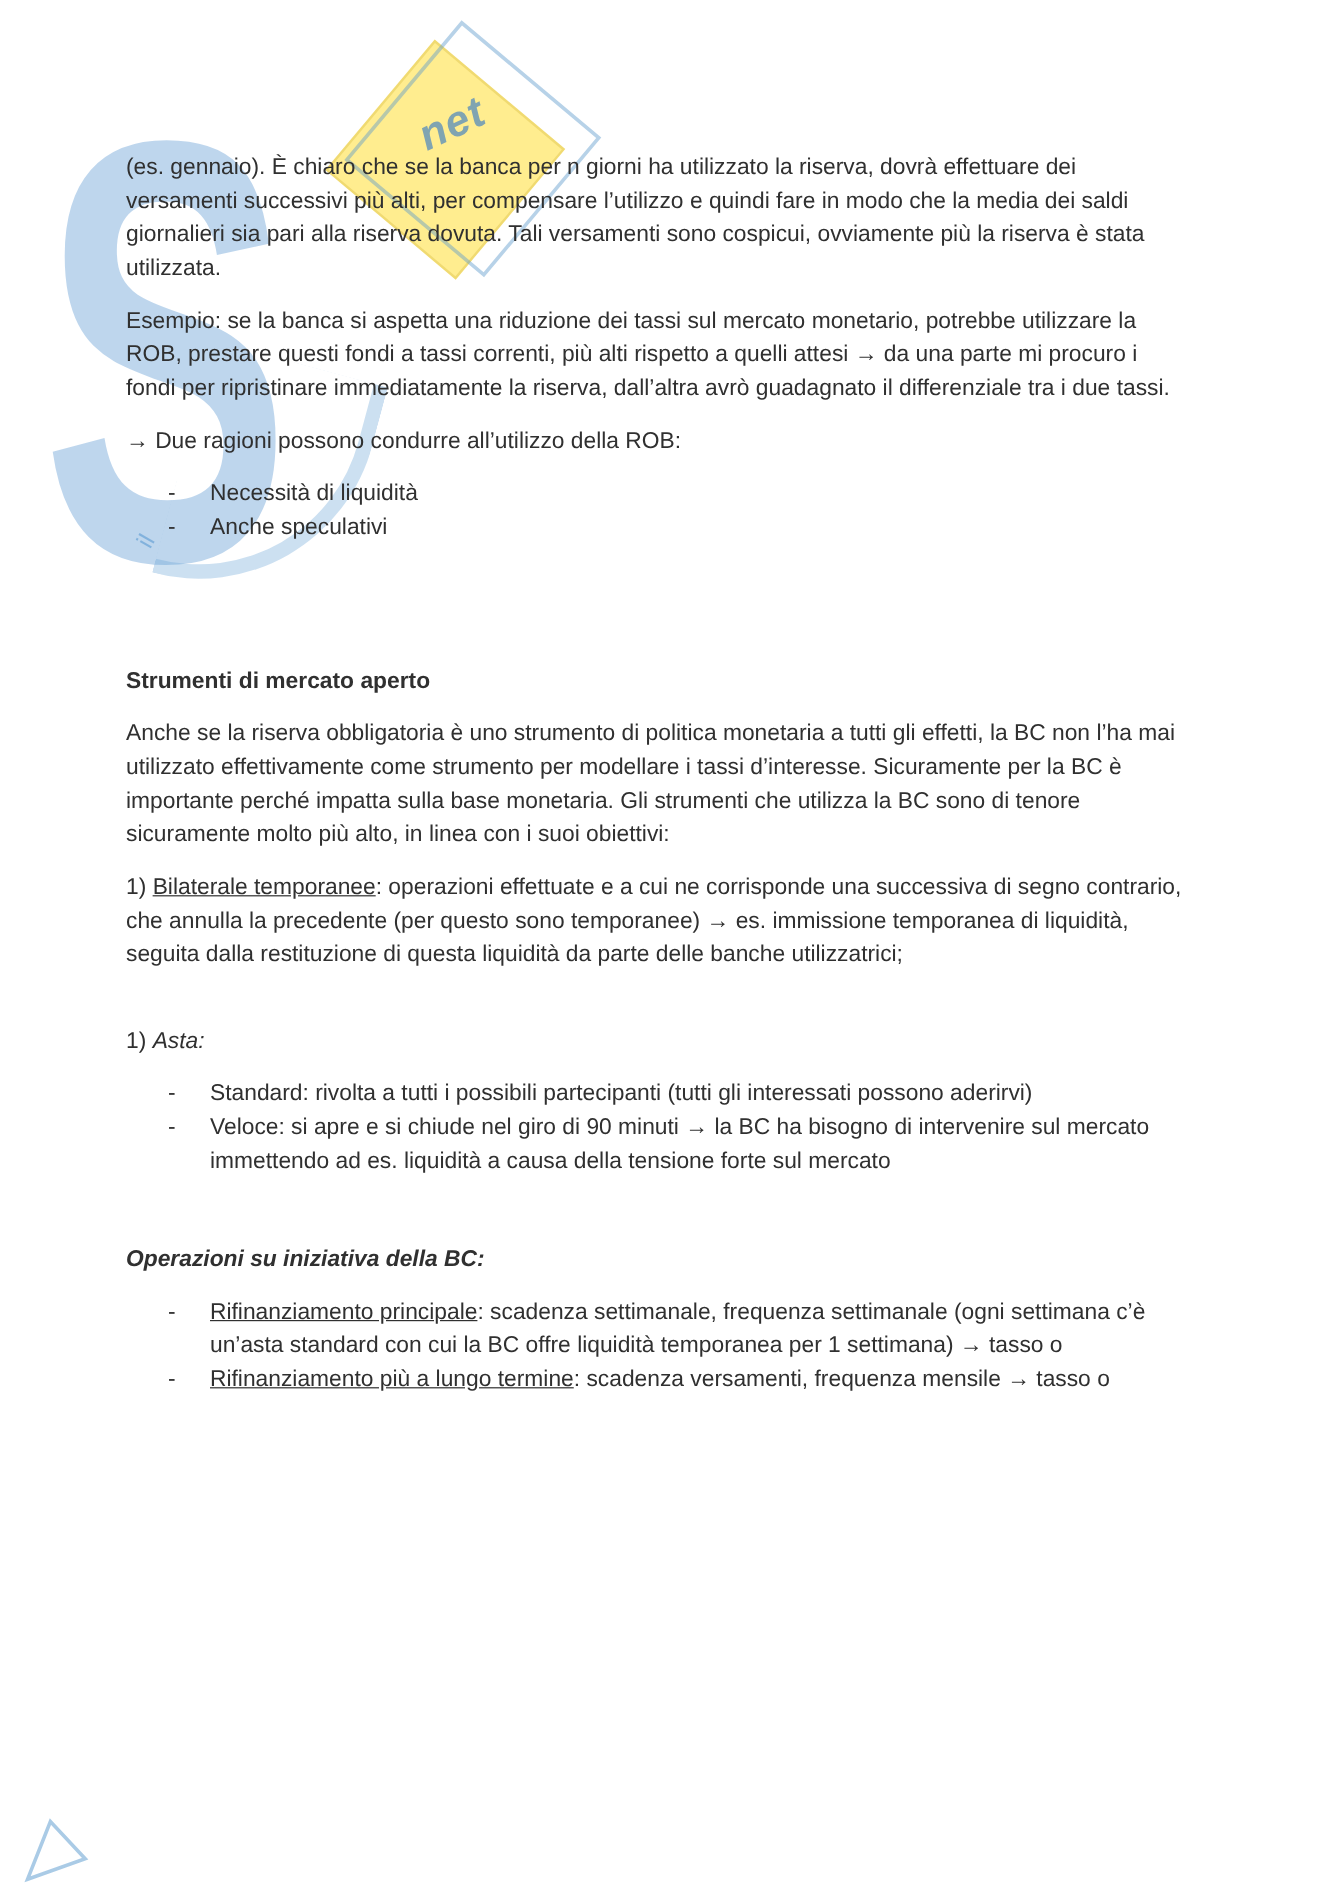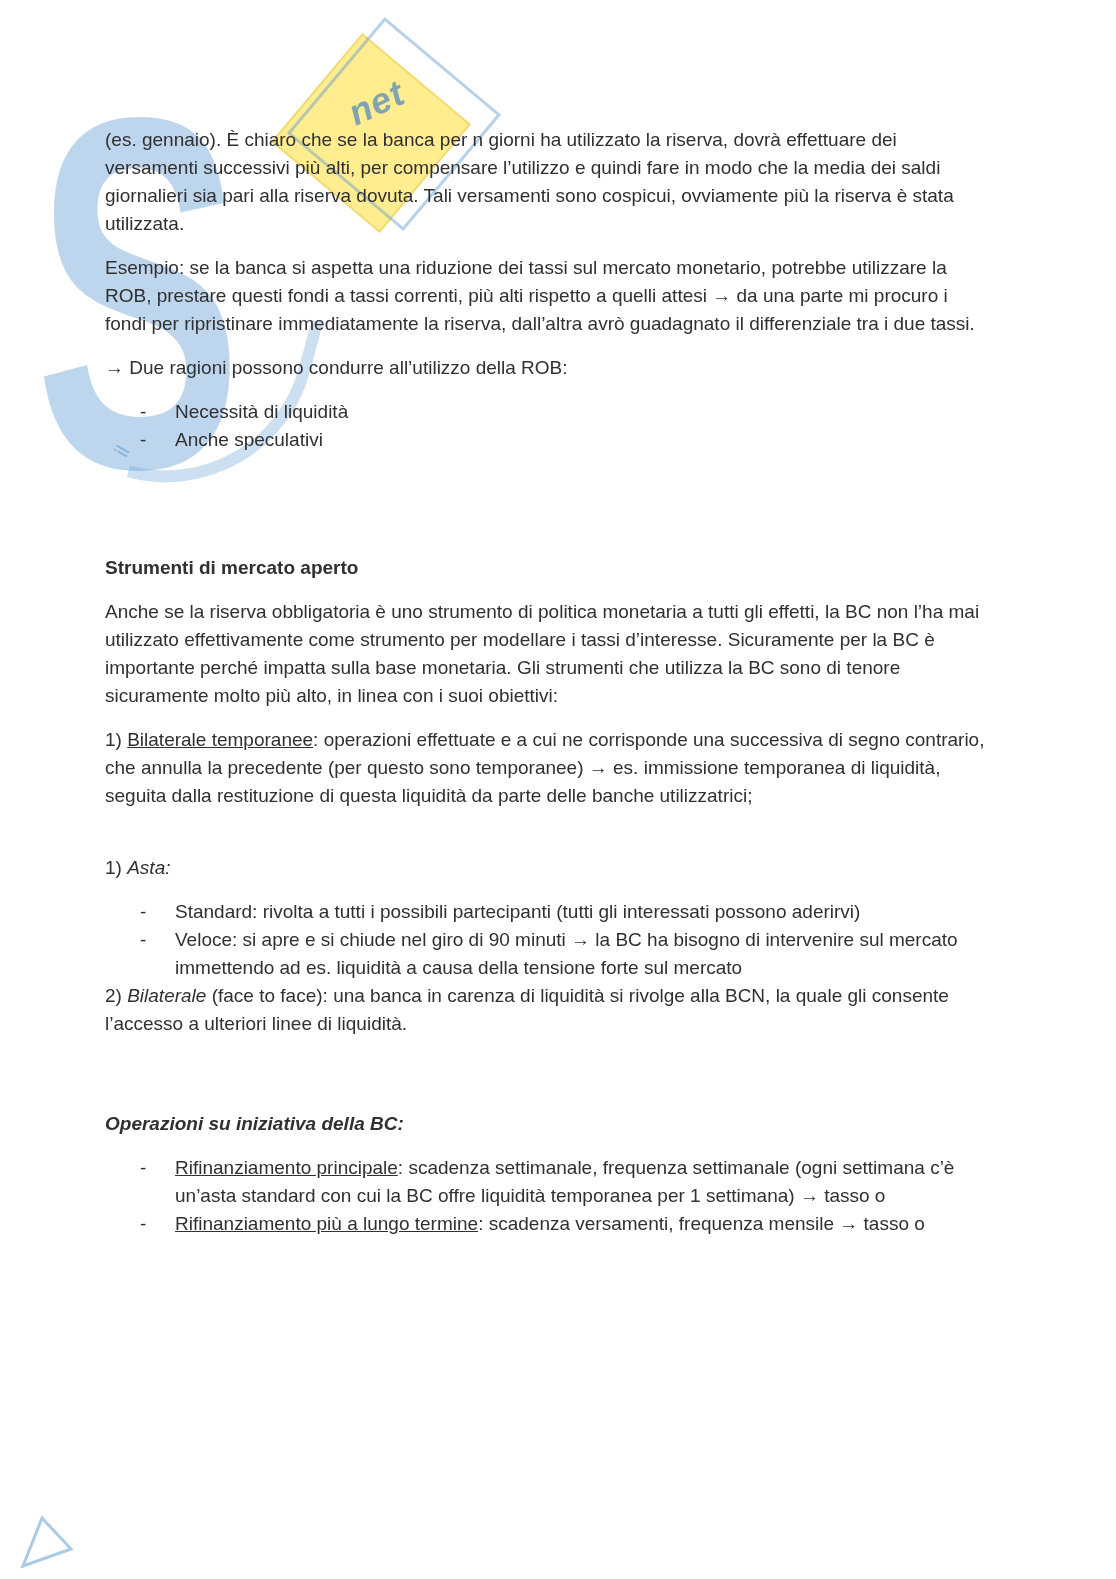--- a/index.html
+++ b/index.html
@@ -124,22 +124,21 @@
       <div class="list">
         <div class="list-item">
           <span class="marker">-</span>
           <span class="item-text"><span>Standard: rivolta a tutti i possibili partecipanti (tutti gli interessati possono aderirvi)</span></span>
         </div>
         <div class="list-item">
           <span class="marker">-</span>
           <span class="item-text"><span>Veloce: si apre e si chiude nel giro di 90 minuti → la BC ha bisogno di intervenire sul mercato immettendo ad es. liquidità a causa della tensione forte sul mercato</span></span>
         </div>
       </div>
-      <p class="block p"><span>2) </span><span class="i">Bilaterale</span><span> (face to face): una banca in carenza di liquidità si rivolge alla BCN, la quale gli consente l’accesso a ulteriori linee di liquidità.</span></p>
-      <p class="block hi" style="margin-top: 72px;"><span class="b i">Operazioni su iniziativa della BC:</span></p>
+      <p class="block hi" style="margin-top: 54px;"><span class="b i">Operazioni su iniziativa della BC:</span></p>
       <div class="list">
         <div class="list-item">
           <span class="marker">-</span>
           <span class="item-text"><span class="u">Rifinanziamento principale</span><span>: scadenza settimanale, frequenza settimanale (ogni settimana c’è un’asta standard con cui la BC offre liquidità temporanea per 1 settimana) → tasso o</span></span>
         </div>
         <div class="list-item">
           <span class="marker">-</span>
           <span class="item-text"><span class="u">Rifinanziamento più a lungo termine</span><span>: scadenza versamenti, frequenza mensile → tasso o</span></span>
         </div>
       </div>

